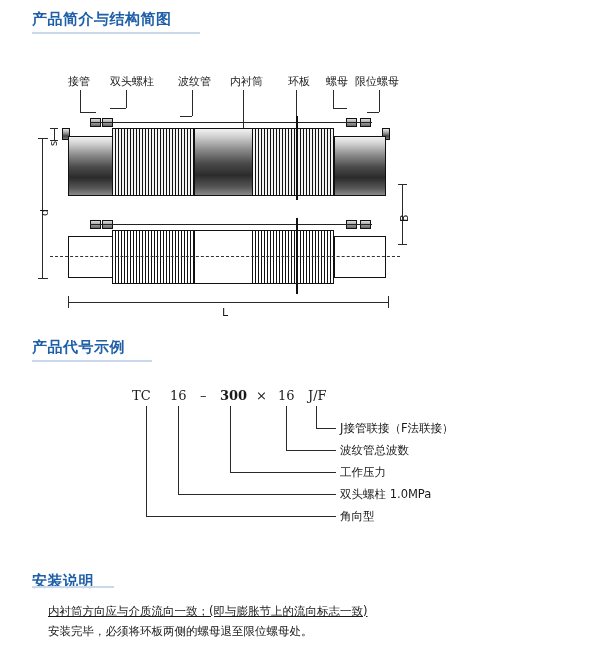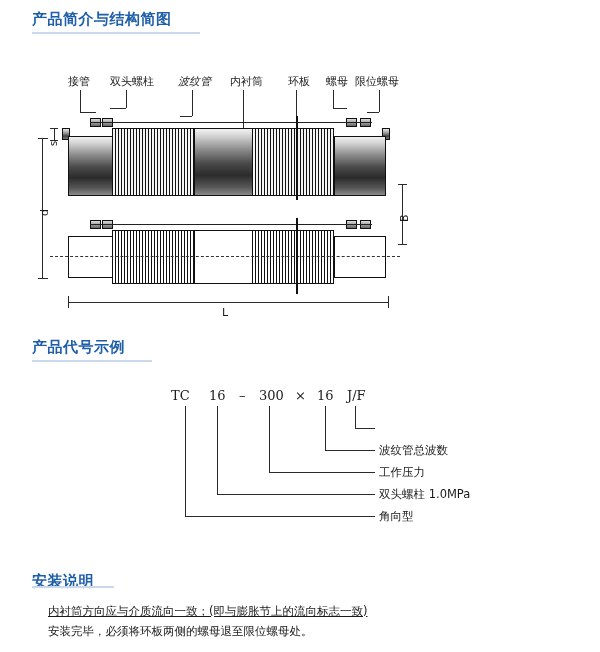--- a/index.html
+++ b/index.html
@@ -1,20 +1,20 @@
 <!DOCTYPE html>
 <html><head>
 <meta charset="utf-8">
 <style>
   html,body{margin:0;padding:0;background:#ffffff;}
   body{width:600px;height:652px;position:relative;font-family:"DejaVu Sans","Liberation Sans",sans-serif;color:#1a1a1a;overflow:hidden;}
   .section-title{position:absolute;font-size:15px;font-weight:bold;color:#1f5fa8;letter-spacing:0.5px;}
   .underline{position:absolute;height:2px;background:#c9d8ea;}
   #diagram{position:absolute;left:30px;top:60px;width:540px;height:250px;margin-top:14px;}
-  #code{position:absolute;left:0;top:370px;width:476px;height:180px;margin-left:39px;}
+  #code{position:absolute;left:0;top:370px;width:476px;height:180px;}
   .lbl{position:absolute;font-size:11px;white-space:nowrap;}
   .lbl-s{position:absolute;font-size:10px;white-space:nowrap;}
   .ln{position:absolute;background:#2a2a2a;}
   .vln{width:1px;}
   .hln{height:1px;}
   .code-char{position:absolute;font-size:13px;font-family:"DejaVu Serif","Liberation Serif",serif;white-space:nowrap;}
   .code-item{position:absolute;font-size:11.5px;white-space:nowrap;}
   .note{position:absolute;font-size:11.5px;white-space:nowrap;}
   
   .body-top{position:absolute;background:linear-gradient(to bottom,#f2f2f2 0%,#cfcfcf 12%,#8f8f8f 30%,#4a4a4a 52%,#2b2b2b 70%,#565656 88%,#8a8a8a 100%);border:1px solid #111;}
@@ -30,21 +30,21 @@
 </head>
 <body>
 
 <div class="section-title" style="left:32px;top:10px;">产品简介与结构简图</div>
 <div class="underline" style="left:32px;top:32px;width:168px;"></div>
 
 <div id="diagram">
 
   <div class="lbl" style="left:38px;top:0px;">接管</div>
   <div class="lbl" style="left:80px;top:0px;">双头螺柱</div>
-  <div class="lbl" style="left:148px;top:0px;font-style:italic;">波纹管</div>
+  <div class="lbl" style="left:148px;top:0px;">波纹管</div>
   <div class="lbl" style="left:200px;top:0px;">内衬筒</div>
   <div class="lbl" style="left:258px;top:0px;">环板</div>
   <div class="lbl" style="left:296px;top:0px;">螺母</div>
   <div class="lbl" style="left:325px;top:0px;font-family:Liberation Mono, monospace;">限位螺母</div>
 
   <div class="ln vln" style="left:50px;top:16px;height:22px;"></div>
   <div class="ln hln" style="left:50px;top:38px;width:16px;"></div>
 
   <div class="ln vln" style="left:96px;top:16px;height:18px;"></div>
   <div class="ln hln" style="left:80px;top:34px;width:16px;"></div>
@@ -115,27 +115,28 @@
   <div class="lbl" style="left:192px;top:232px;">L</div>
 </div>
 
 <div class="section-title" style="left:32px;top:338px;">产品代号示例</div>
 <div class="underline" style="left:32px;top:360px;width:120px;"></div>
 
 <div id="code">
   <div class="code-char" style="left:132px;top:18px;">TC</div>
   <div class="code-char" style="left:170px;top:18px;">16</div>
   <div class="code-char" style="left:200px;top:18px;">–</div>
-  <div class="code-char" style="left:220px;top:18px;">300</div>
+  <div class="code-char" style="left:220px;top:18px;font-weight:bold;">300</div>
   <div class="code-char" style="left:256px;top:18px;">×</div>
   <div class="code-char" style="left:278px;top:18px;">16</div>
   <div class="code-char" style="left:308px;top:18px;">J/F</div>
 
   <div class="ln vln" style="left:316px;top:36px;height:22px;"></div>
   <div class="ln hln" style="left:316px;top:58px;width:20px;"></div>
+  <div class="code-item" style="left:340px;top:51px;">J接管联接（F法联接）</div>
 
   <div class="ln vln" style="left:286px;top:36px;height:44px;"></div>
   <div class="ln hln" style="left:286px;top:80px;width:50px;"></div>
   <div class="code-item" style="left:340px;top:73px;">波纹管总波数</div>
 
   <div class="ln vln" style="left:230px;top:36px;height:66px;"></div>
   <div class="ln hln" style="left:230px;top:102px;width:106px;"></div>
   <div class="code-item" style="left:340px;top:95px;">工作压力</div>
 
   <div class="ln vln" style="left:178px;top:36px;height:88px;"></div>

